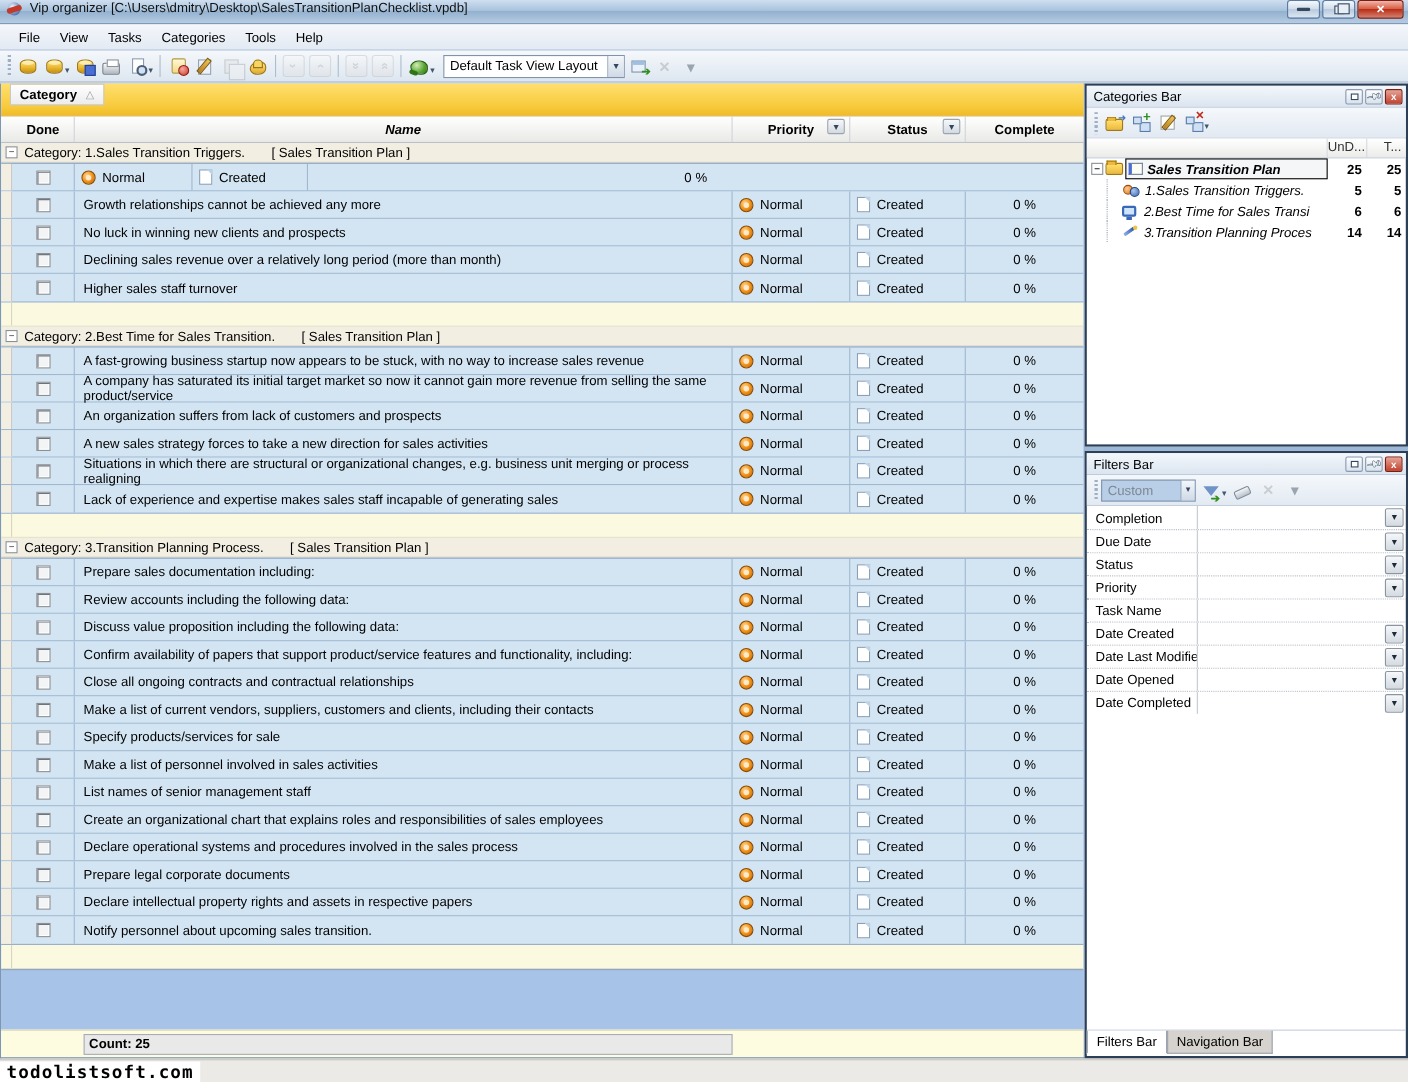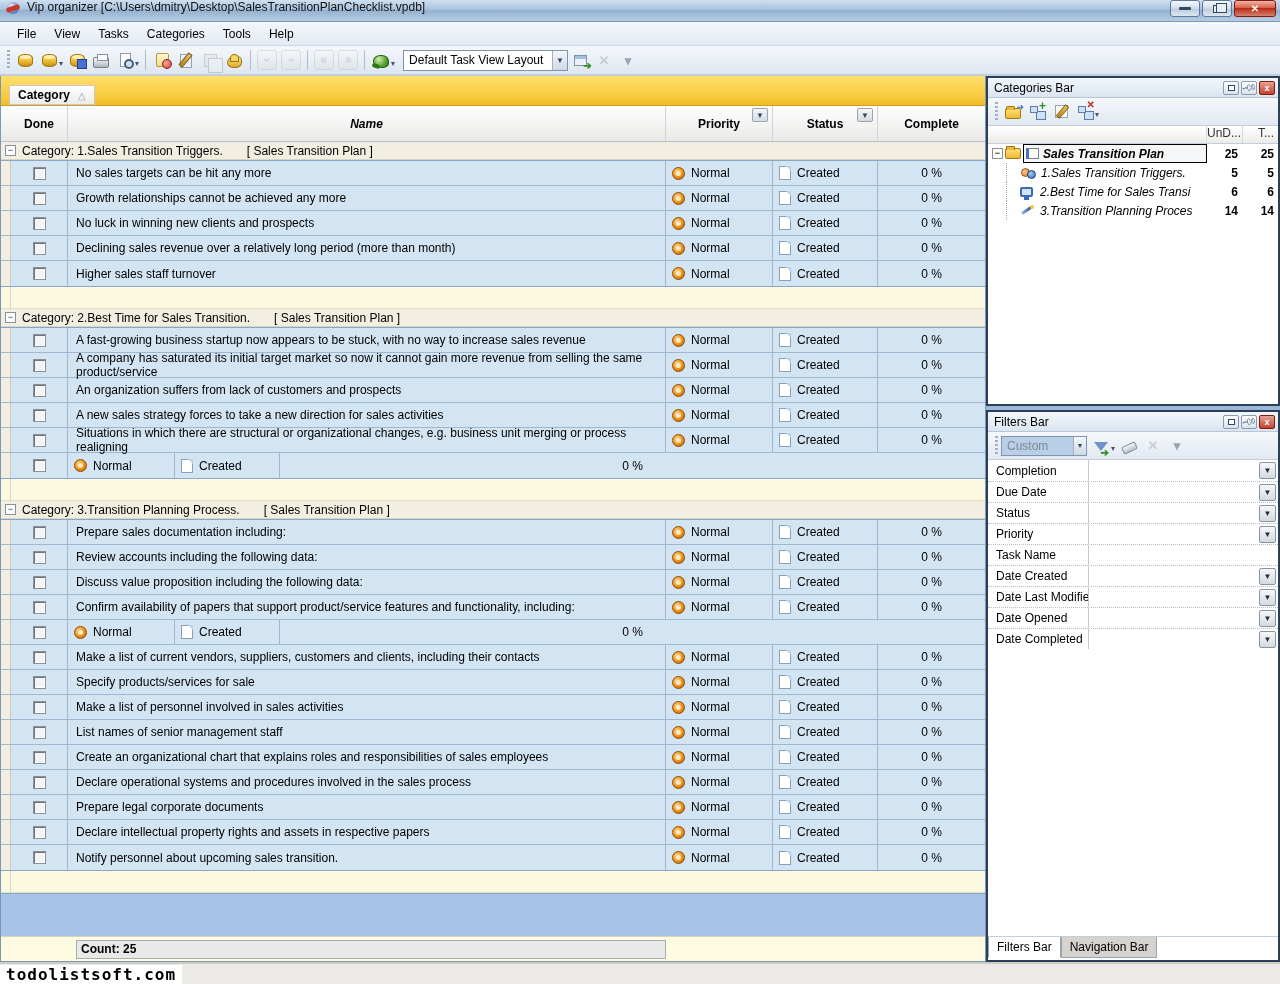--- a/index.html
+++ b/index.html
@@ -87,26 +87,26 @@
   .ic-treedel::after { content:"✕"; position:absolute; right:-3px; top:-6px; color:#c22a1a; font-weight:bold; font-size:10px; }
   .ic-filterapply { width:0; height:0; border-left:7px solid transparent; border-right:7px solid transparent; border-top:9px solid #6f92c8; margin-top:2px; }
   .ic-filterapply::after { content:"➔"; position:absolute; right:-8px; top:-4px; color:#2f8f1f; font-size:10px; font-weight:bold; }
   .ic-eraser { width:15px; height:8px; background:linear-gradient(#f3f5f8,#b9c2cc); border:1px solid #818b96; border-radius:2px; transform:rotate(-25deg); margin-top:4px; }
 
   
   .content { display:flex; height:886px; background:#9db8d6; }
   .gridwrap { width:986px; display:flex; flex-direction:column; background:#fff; border:1px solid #7c97b2; border-top:none; }
 
   .groupbar { height:30px; background:linear-gradient(#ffdf6e,#f8cb3d 70%,#f0bc27); border-bottom:1px solid #d89c1a;
-    display:flex; align-items:flex-end; padding-left:8px; }
+    display:flex; align-items:flex-start; padding-left:8px; }
   .groupchip { background:linear-gradient(#ffffff,#ececec); border:1px solid #c9c9c9; padding:2px 8px;
     font-weight:bold; display:flex; align-items:center; gap:8px; }
   .sort-tri { color:#9aa0a8; font-size:10px; font-weight:normal; }
 
-  .colheader { height:36px; display:flex; background:linear-gradient(#ffffff,#e9e9e6); border-bottom:1px solid #b9c2cc; font-weight:bold;text-align:right; }
+  .colheader { height:24px; display:flex; background:linear-gradient(#ffffff,#e9e9e6); border-bottom:1px solid #b9c2cc; font-weight:bold;text-align:right; }
   .colheader .c { border-right:1px solid #cfd4da; display:flex; align-items:center; justify-content:center; position:relative; }
   .c-indent { width:10px; border-right:none !important; }
   .c-done { width:57px; }
   .c-name { width:598px;font-style:italic; }
   .c-priority { width:107px; }
   .c-status { width:105px; }
   .c-complete { flex:1; border-right:none !important; }
   .hdr-filter { position:absolute; right:4px; top:2px; width:16px; height:14px; background:linear-gradient(#f6f8fa,#d4dae1);
     border:1px solid #9aa4b0; border-radius:2px; font-size:8px; color:#33475e; display:flex; align-items:center; justify-content:center; }
 
@@ -321,21 +321,20 @@
           <span class="expandbox">−</span>
           <span>Category: 1.Sales Transition Triggers.</span>
           <span class="plan">[ Sales Transition Plan ]</span>
         </div>
         <div class="rowsblock">
           <div class="trow">
             <div class="cell indent"></div>
             <div class="cell done">
               <span class="checkbox"></span>
             </div>
-            <div class="cell name">No sales targets can be hit any more</div>
             <div class="cell priority">
               <span class="pri-ico"></span>
               <span>Normal</span>
             </div>
             <div class="cell status">
               <span class="status-ico"></span>
               <span>Created</span>
             </div>
             <div class="cell complete">0 %</div>
           </div>
@@ -491,20 +490,21 @@
               <span class="status-ico"></span>
               <span>Created</span>
             </div>
             <div class="cell complete">0 %</div>
           </div>
           <div class="trow">
             <div class="cell indent"></div>
             <div class="cell done">
               <span class="checkbox"></span>
             </div>
+            <div class="cell name">Lack of experience and expertise makes sales staff incapable of generating sales</div>
             <div class="cell priority">
               <span class="pri-ico"></span>
               <span>Normal</span>
             </div>
             <div class="cell status">
               <span class="status-ico"></span>
               <span>Created</span>
             </div>
             <div class="cell complete">0 %</div>
           </div>
@@ -580,20 +580,21 @@
               <span class="status-ico"></span>
               <span>Created</span>
             </div>
             <div class="cell complete">0 %</div>
           </div>
           <div class="trow">
             <div class="cell indent"></div>
             <div class="cell done">
               <span class="checkbox"></span>
             </div>
+            <div class="cell name">Close all ongoing contracts and contractual relationships</div>
             <div class="cell priority">
               <span class="pri-ico"></span>
               <span>Normal</span>
             </div>
             <div class="cell status">
               <span class="status-ico"></span>
               <span>Created</span>
             </div>
             <div class="cell complete">0 %</div>
           </div>

